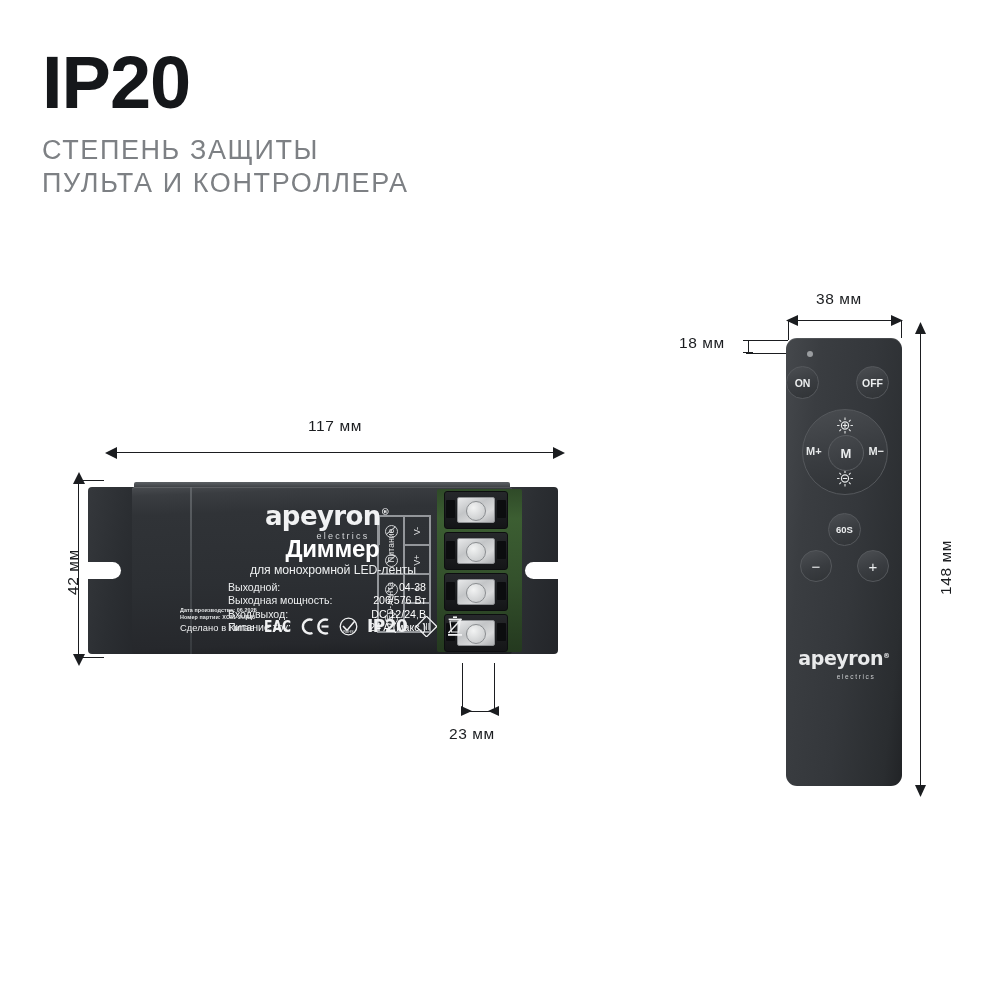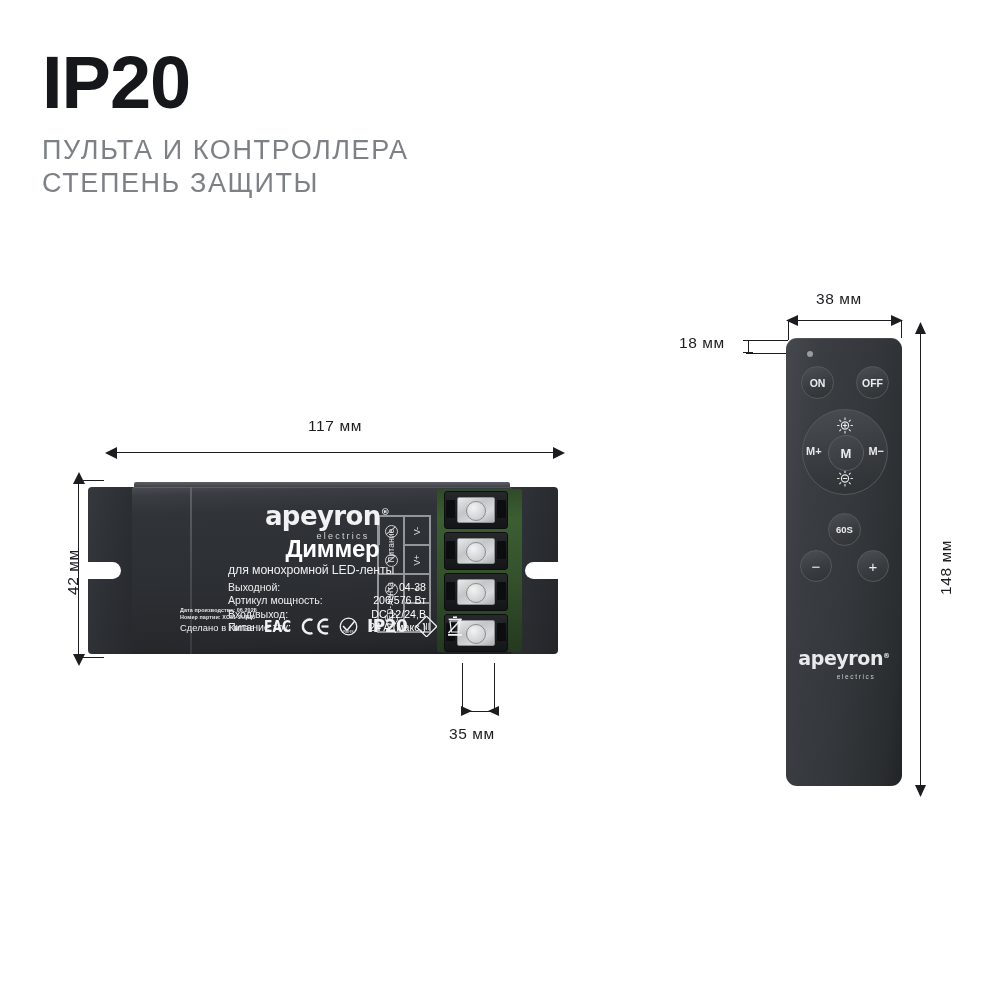--- a/index.html
+++ b/index.html
@@ -128,21 +128,21 @@
   }
   .brand-word sup{font-size:9px;vertical-align:super;}
   .brand-sub{
     font-size:9px;color:#d6d8da;letter-spacing:2.2px;margin-top:1px;margin-left:32px;
   }
   #prod-name{
     position:absolute;left:113px;top:48px;width:175px;text-align:center;
     font-size:24px;font-weight:700;color:#ffffff;letter-spacing:-.2px;
   }
   #prod-desc{
-    position:absolute;left:96px;top:76px;width:210px;
+    position:absolute;left:96px;top:76px;width:210px;text-align:center;
     font-size:12.3px;color:#eceeef;letter-spacing:-.1px;
   }
   #spec-table{position:absolute;left:96px;top:94px;width:198px;}
   .spec-row{display:flex;justify-content:space-between;line-height:13.4px;}
   .spec-k{font-size:10.6px;color:#eceeef;}
   .spec-v{font-size:10.6px;color:#ffffff;}
 
   
   #date-block{position:absolute;left:48px;top:120px;width:92px;}
   .tiny{font-size:5.4px;color:#e3e5e6;font-weight:700;line-height:7.2px;letter-spacing:.1px;}
@@ -164,21 +164,21 @@
     position:absolute;border-radius:50%;
     background:linear-gradient(160deg,#4c4f53,#393c40 55%,#303336);
     border:1px solid #55585c;
     display:flex;align-items:center;justify-content:center;
     color:#eceeef;
   }
   #led-dot{
     position:absolute;left:21px;top:13px;width:6px;height:6px;border-radius:50%;
     background:#9a9da0;
   }
-  #btn-on{left:15px;top:28px;width:31px;height:31px;font-size:10.5px;font-weight:700;}
+  #btn-on{left:0;top:28px;width:31px;height:31px;font-size:10.5px;font-weight:700;}
   #btn-off{left:70px;top:28px;width:31px;height:31px;font-size:10.5px;font-weight:700;}
 
   #ring{
     position:absolute;left:16px;top:71px;width:84px;height:84px;border-radius:50%;
     background:linear-gradient(165deg,#4a4d51,#383b3f 55%,#2e3134);
     border:1px solid #55585c;
   }
   #ring-center{
     position:absolute;left:25px;top:25px;width:34px;height:34px;border-radius:50%;
     background:linear-gradient(160deg,#474a4e,#35383c);
@@ -207,22 +207,22 @@
   .thin-v{position:absolute;width:1px;background:#1b1d20;}
   .thin-h{position:absolute;height:1px;background:#1b1d20;}
   svg.arrowsvg{position:absolute;overflow:visible;}
 </style>
 </head>
 <body>
 
 <div class="abs" id="heading">
   <p id="ip-title">IP20</p>
   <div id="sub-wrap">
+    <p class="sub-line">СТЕПЕНЬ ЗАЩИТЫ</p>
     <p class="sub-line">ПУЛЬТА И КОНТРОЛЛЕРА</p>
-    <p class="sub-line">СТЕПЕНЬ ЗАЩИТЫ</p>
   </div>
 </div>
 
 <div class="abs dim-txt" style="left:308px;top:417px;">117 мм</div>
 <div class="abs line-h" style="left:113px;top:452px;width:442px;"></div>
 <svg class="arrowsvg" style="left:105px;top:446px;" width="14" height="14">
     <polygon points="0,7 12,1 12,13" fill="#1b1d20"></polygon>
   </svg>
 <svg class="arrowsvg" style="left:551px;top:446px;" width="14" height="14">
     <polygon points="14,7 2,1 2,13" fill="#1b1d20"></polygon>
@@ -241,21 +241,21 @@
 
 <div class="abs thin-v" style="left:462px;top:663px;height:50px;"></div>
 <div class="abs thin-v" style="left:494px;top:663px;height:50px;"></div>
 <div class="abs line-h" style="left:466px;top:711px;width:24px;"></div>
 <svg class="arrowsvg" style="left:460px;top:705px;" width="12" height="12">
     <polygon points="12,6 1,1 1,11" fill="#1b1d20"></polygon>
   </svg>
 <svg class="arrowsvg" style="left:488px;top:705px;" width="12" height="12">
     <polygon points="0,6 11,1 11,11" fill="#1b1d20"></polygon>
   </svg>
-<div class="abs dim-txt" style="left:449px;top:725px;">35 мм</div>
+<div class="abs dim-txt" style="left:449px;top:725px;">23 мм</div>
 
 <div class="abs" id="controller">
 
   <div class="ctrl-flange" id="flange-left">
     <div class="keyhole" id="keyhole-left"></div>
   </div>
   <div class="ctrl-flange" id="flange-right">
     <div class="keyhole" id="keyhole-right"></div>
   </div>
 
@@ -322,21 +322,21 @@
 
     <div id="prod-name">Диммер</div>
     <div id="prod-desc">для монохромной LED-ленты</div>
 
     <div id="spec-table">
       <div class="spec-row">
         <span class="spec-k">Выходной:</span>
         <span class="spec-v">04-38</span>
       </div>
       <div class="spec-row">
-        <span class="spec-k">Артикул мощность:</span>
+        <span class="spec-k">Выходная мощность:</span>
         <span class="spec-v">206/576 Вт</span>
       </div>
       <div class="spec-row">
         <span class="spec-k">Вход/выход:</span>
         <span class="spec-v">DC 12/24 В</span>
       </div>
       <div class="spec-row">
         <span class="spec-k">Питание ток:</span>
         <span class="spec-v">24 A (макс.)</span>
       </div>

